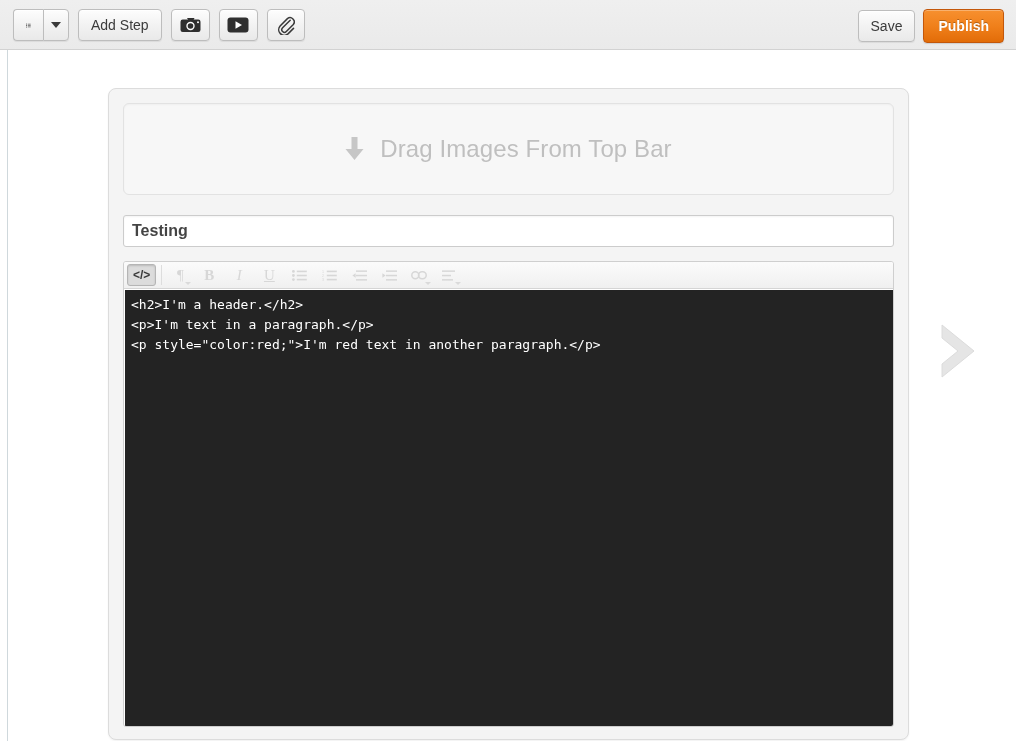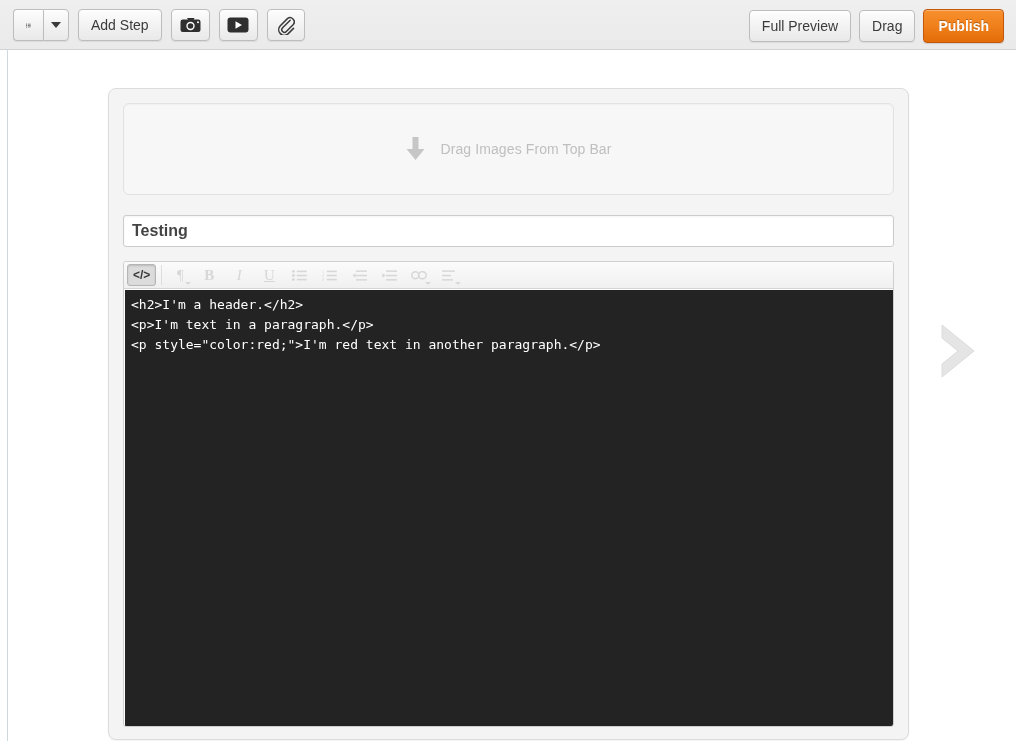--- a/index.html
+++ b/index.html
@@ -102,21 +102,21 @@
     position: absolute; left: 14px; top: 14px;
     width: 771px; height: 92px;
     background: #f7f7f7;
     border: 1px solid #e2e2e2;
     border-radius: 6px;
     box-shadow: inset 0 1px 2px rgba(0,0,0,0.035);
     display: flex; align-items: center; justify-content: center;
     gap: 16px;
   }
   #dropzone-label {
-    font-size: 14px;
+    font-size: 24px;
     color: #bfbfbf;
     letter-spacing: 0.1px;
   }
   .down-arrow { display: block; }
 
   
   #title-input {
     position: absolute; left: 14px; top: 126px;
     width: 771px; height: 32px;
     border: 1px solid #cccccc;
@@ -262,24 +262,21 @@
     <div class="btn btn-clip">
       <svg width="18" height="19" viewBox="0 0 18 19">
         <path d="M13.2 4.2 L5.6 11.8 a2.6 2.6 0 0 0 3.7 3.7 l7.0 -7.0 a4.2 4.2 0 0 0 -5.9 -5.9 L3.1 10 a5.6 5.6 0 0 0 7.9 7.9 L16.5 12.4" fill="none" stroke="#3a3a3a" stroke-width="1.5" stroke-linecap="round"></path>
       </svg>
     </div>
 
   </div>
 
   <div id="topbar-right">
     <div class="btn">
-      <span>Full Preview</span>
-    </div>
-    <div class="btn">
-      <span>Drag</span>
+      <span>Save</span>
     </div>
     <div class="btn btn-publish">
       <span>Publish</span>
     </div>
   </div>
 
 </div>
 
 <div id="page">
 

